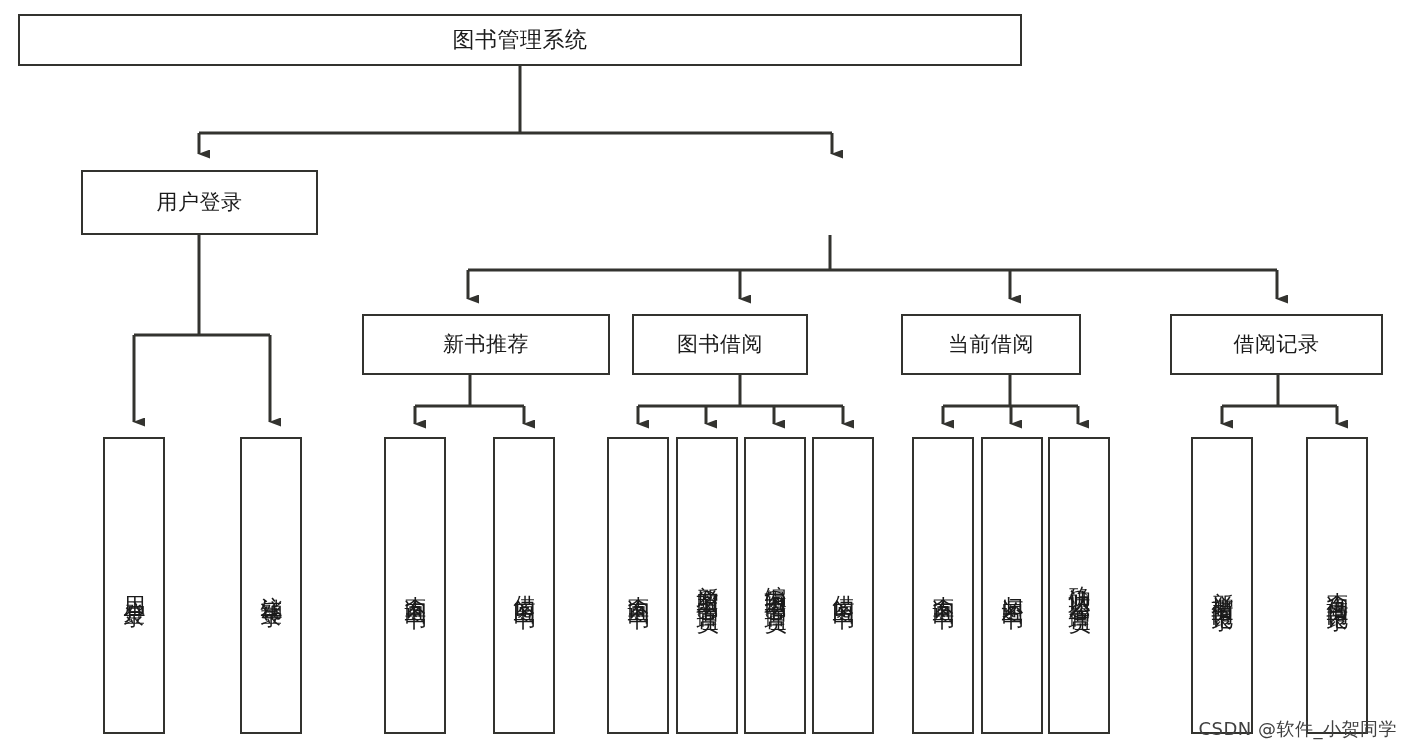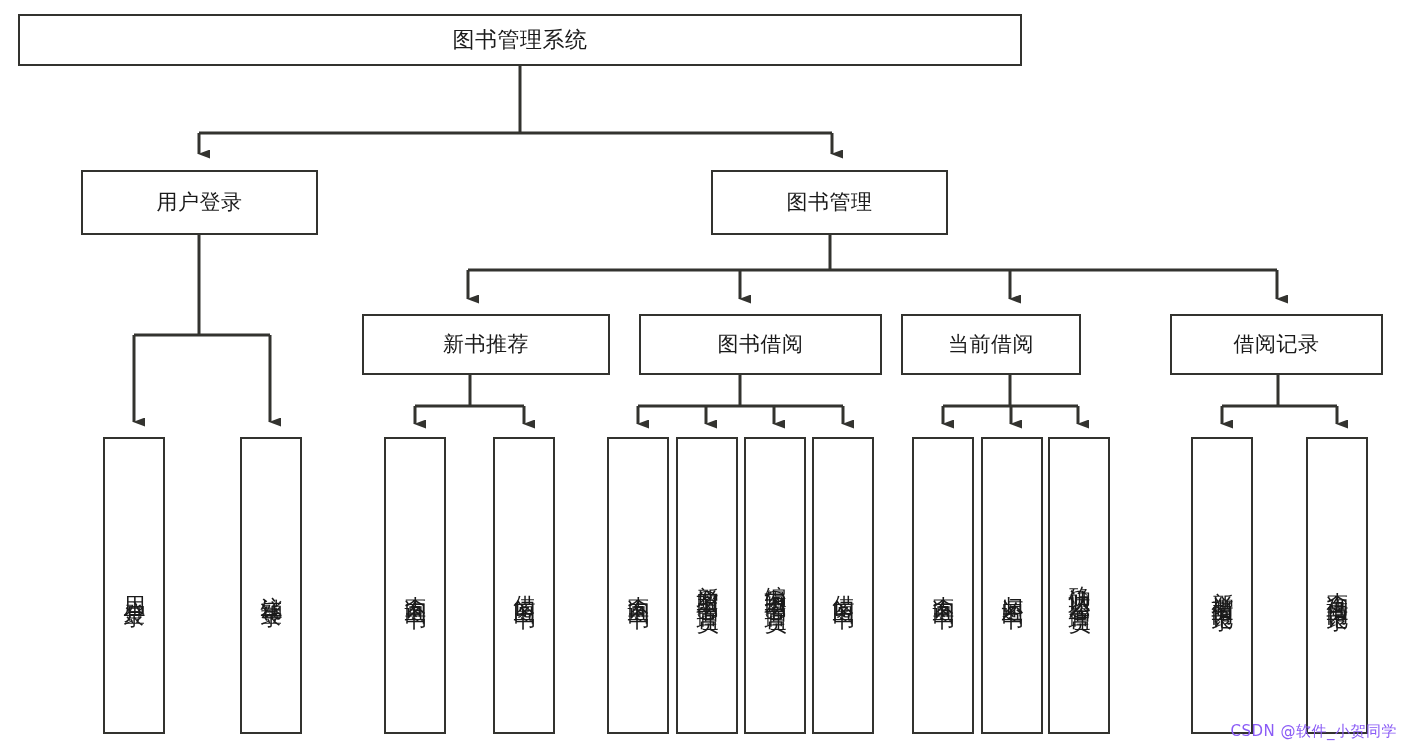--- a/index.html
+++ b/index.html
@@ -49,22 +49,22 @@
     text-align: center;
     white-space: nowrap;
   }
   .node-root {
     font-size: 22px;
   }
   #watermark {
     position: absolute;
     right: 8px;
     bottom: 6px;
-    font-size: 15px;
-    color: #8b5cf6;
+    font-size: 18px;
+    color: #404040;
     z-index: 5;
     white-space: nowrap;
     letter-spacing: 0.5px;
     margin-top: 12px;
   }
 </style>
 </head>
 <body>
 
 <div id="stage">
@@ -121,28 +121,25 @@
     </g>
   </svg>
 
   <div class="node node-h node-root" style="left:18px; top:14px; width:1004px; height:52px;">
     <span>图书管理系统</span>
   </div>
 
   <div class="node node-h" style="left:81px; top:170px; width:237px; height:65px;">
     <span>用户登录</span>
   </div>
-  <div class="node node-h" style="left:711px; top:170px; width:237px; height:65px;">
-    <span>图书管理</span>
-  </div>
 
   <div class="node node-h" style="left:362px; top:314px; width:248px; height:61px;">
     <span>新书推荐</span>
   </div>
-  <div class="node node-h" style="left:632px; top:314px; width:243px; height:61px;margin-left:7px;">
+  <div class="node node-h" style="left:632px; top:314px; width:176px; height:61px;">
     <span>图书借阅</span>
   </div>
   <div class="node node-h" style="left:901px; top:314px; width:180px; height:61px;">
     <span>当前借阅</span>
   </div>
   <div class="node node-h" style="left:1170px; top:314px; width:213px; height:61px;">
     <span>借阅记录</span>
   </div>
 
   <div class="node node-v" style="left:103px; top:437px; width:62px; height:297px;">

